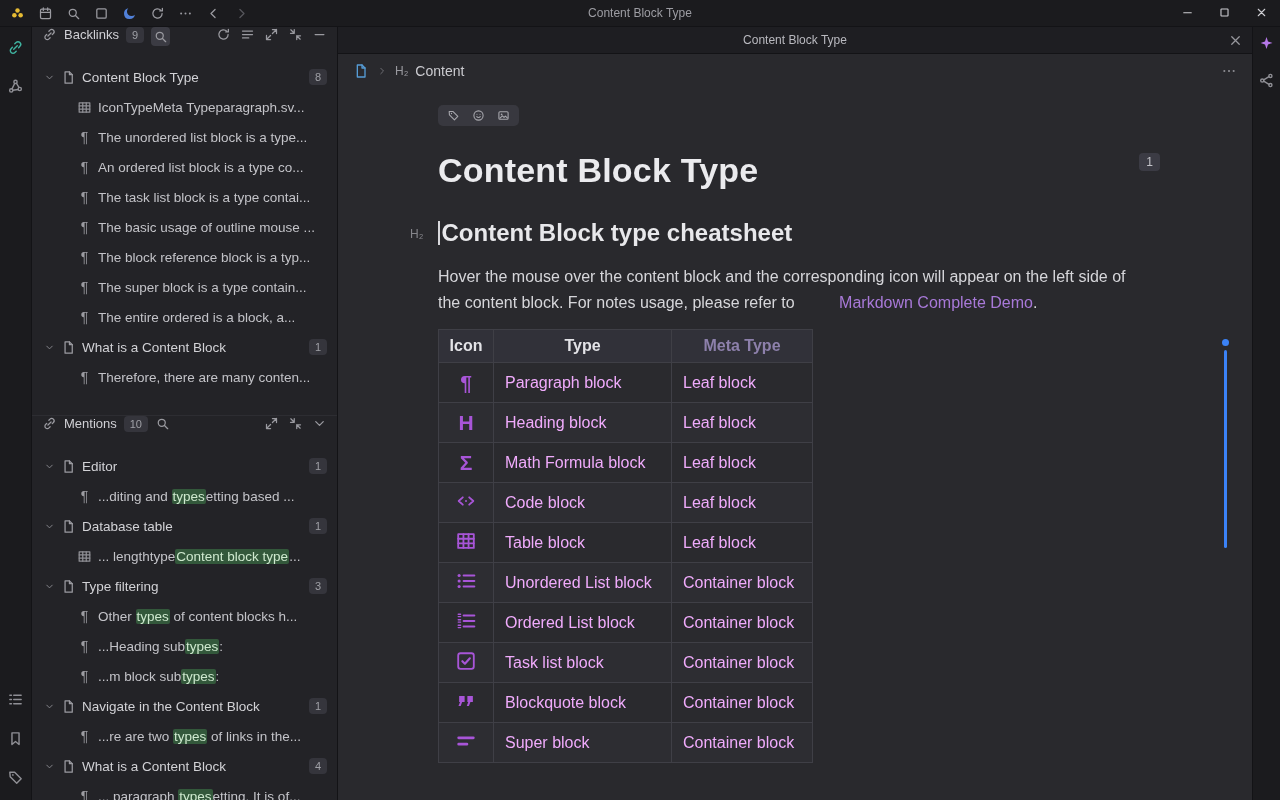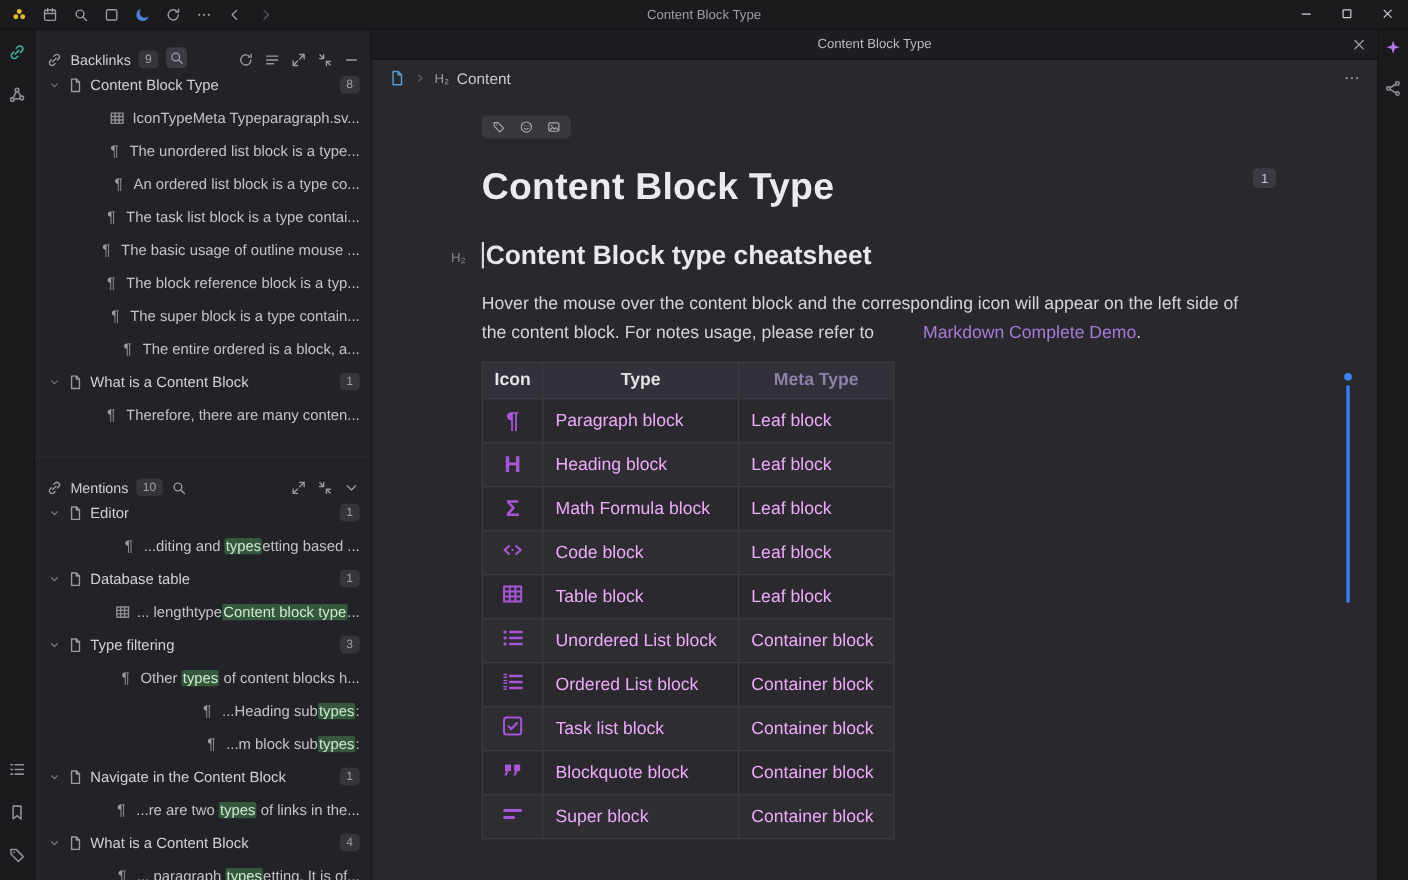--- a/index.html
+++ b/index.html
@@ -41,36 +41,36 @@
   .rail .ic.teal { color:var(--rail-teal); }
   .rail .ic.ai { color:var(--ai-purple); }
   .rail-bottom { margin-top:auto; display:flex; flex-direction:column; gap:22px; align-items:center; }
 
   
   .panel { width:306px; background:#232327; border-right:1px solid #131316;
     display:flex; flex-direction:column; }
   .panel-section { overflow:hidden; display:flex; flex-direction:column; }
   .sec-backlinks { height:388px; }
   .sec-mentions { flex:1; border-top:1px solid #2d2d32; }
-  .panel-header { height:35px; flex:none; display:flex; align-items:flex-end; gap:7px; padding:0 10px; }
+  .panel-header { height:35px; flex:none; display:flex; align-items:flex-start; gap:7px; padding:0 10px; }
   .panel-header .ic { width:15px; height:15px; color:#9a9aa0; cursor:pointer; }
   .ph-title { font-size:13px; color:#d0d0d5; }
   .ph-tools { margin-left:auto; display:flex; align-items:center; gap:9px; color:#8a8a90; }
   .ph-tools .ic { width:15px; height:15px; }
   .tool-active { background:#3b3b43; border-radius:4px; padding:2px; width:19px !important; height:19px !important; }
   .count-badge { background:#35353c; color:#9fa0a6; border-radius:4px; font-size:11px;
     padding:1px 6px; line-height:14px; flex:none; }
 
   .tree { overflow:hidden; }
   .tree-row { height:30px; display:flex; align-items:center; gap:6px; padding:0 10px 0 12px; cursor:pointer; }
   .doc-row .chev { width:11px; height:11px; color:#8a8a90; }
   .doc-row .doc-ic { width:15px; height:15px; color:#9b9ba1; }
   .doc-row .count-badge { margin-left:auto; }
   .tree-label { white-space:nowrap; overflow:hidden; font-size:13.5px; color:#d2d2d6; }
-  .child-row { padding-left:45px;justify-content:flex-end; }
+  .child-row { padding-left:45px; }
   .child-row .item-ic { width:15px; height:15px; color:#8f8f95; }
   .child-row .tree-label { color:#c3c3c8; }
   .pglyph { font-size:14px; line-height:1; color:#9b9ba1; }
   mark.hl { background:var(--highlight-bg); color:var(--highlight-text); border-radius:2px; padding:0 1px; }
 
   
   .main { flex:1; min-width:0; display:flex; flex-direction:column; position:relative; }
   .tabbar { height:27px; flex:none; background:#1e1e22; border-bottom:1px solid #131316;
     position:relative; display:flex; align-items:center; justify-content:center; }
   .tab-title { font-size:12px; color:#b9b9bf; }

